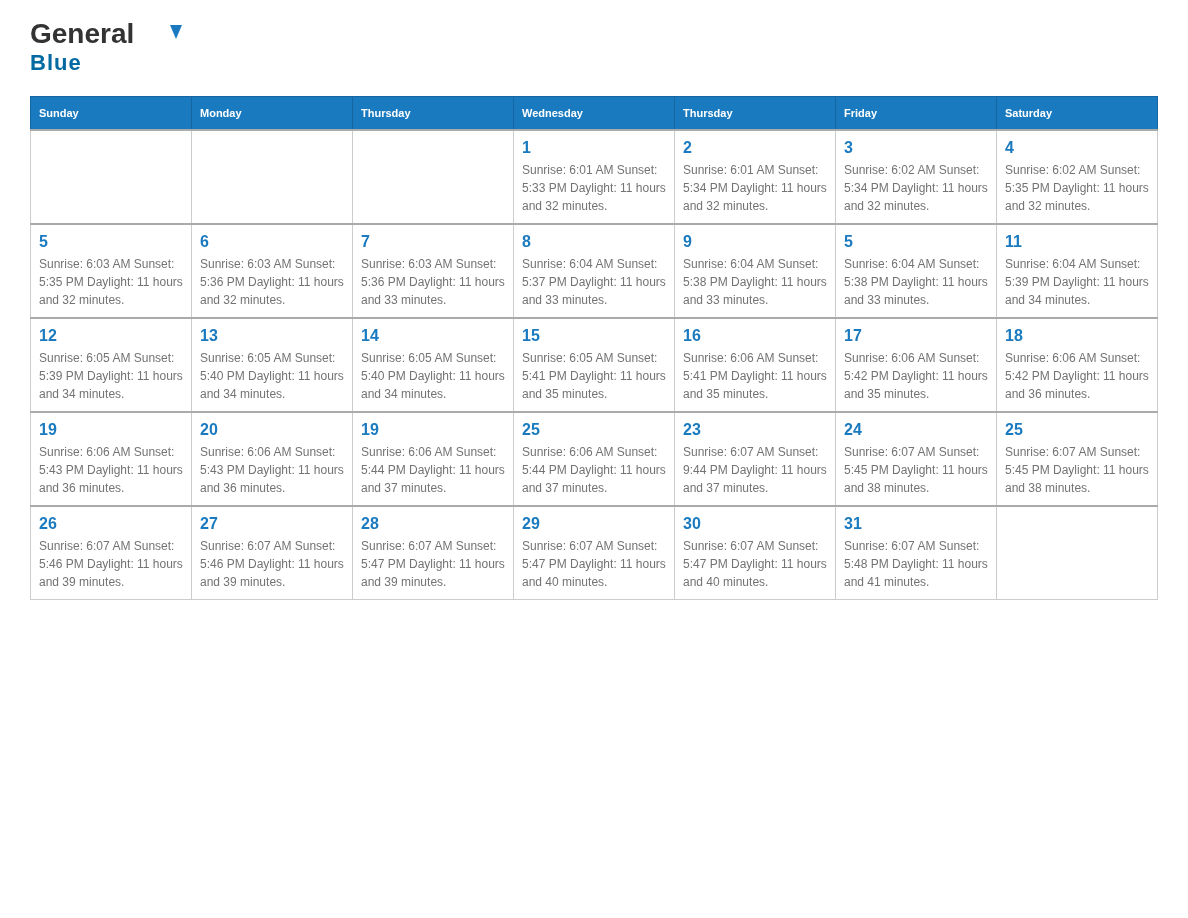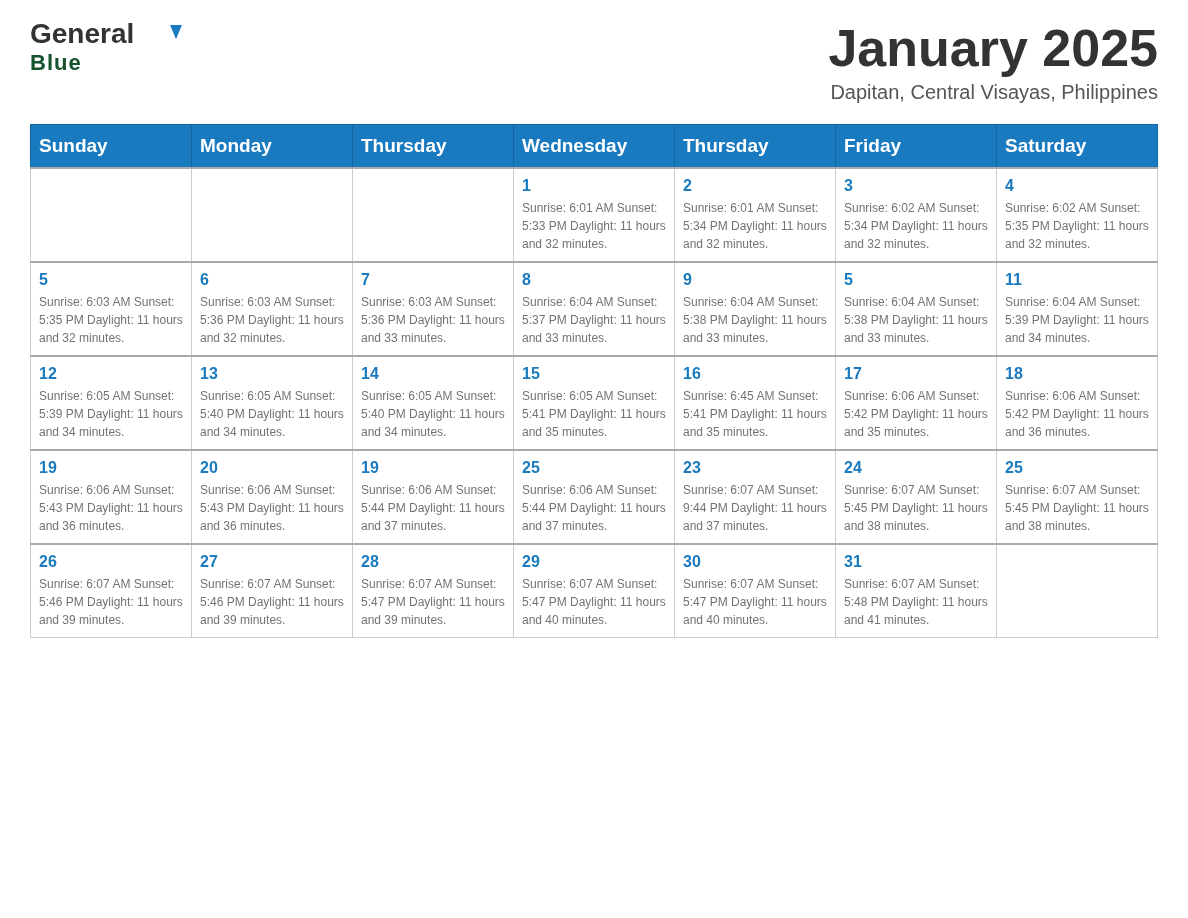--- a/index.html
+++ b/index.html
@@ -23,21 +23,21 @@
     }
     .logo-text {
       font-size: 28px;
       font-weight: bold;
       color: #333;
       line-height: 1;
     }
     .logo-line {
       font-size: 22px;
       font-weight: bold;
-      color: #14532d;
+      color: #0369a1;
       margin-top: 2px;
       letter-spacing: 1px;
     }
     .title-section {
       text-align: right;
     }
     .month-title {
       font-size: 52px;
       font-weight: bold;
       color: #333;
@@ -49,21 +49,21 @@
       margin-top: 4px;
     }
     .calendar {
       width: 100%;
       border-collapse: collapse;
       border: 1px solid #ccc;
     }
     .calendar th {
       background-color: #1a7abf;
       color: #fff;
-      font-size: 19px;
+      font-size: 11px;
       font-weight: bold;
       padding: 10px 8px;
       text-align: left;
       border: 1px solid #1565a0;
     }
     .calendar td {
       vertical-align: top;
       padding: 8px;
       border: 1px solid #ccc;
       width: 14.28%;
@@ -93,24 +93,20 @@
 <div class="header">
   <div class="logo">
     <div style="display:flex; align-items:center;gap:28px;">
       <span class="logo-text">General</span>
       <svg width="22" height="22" viewBox="0 0 22 22" style="margin-left:2px; margin-top:-4px;">
         <polygon points="6,4 18,4 12,18" fill="#1a7abf"></polygon>
       </svg>
     </div>
     <div class="logo-line">Blue</div>
   </div>
-  <div class="title-section">
-    <div class="month-title">January 2025</div>
-    <div class="location">Dapitan, Central Visayas, Philippines</div>
-  </div>
 </div>
 
 <table class="calendar">
   <thead>
     <tr>
     <th>Sunday</th>
         <th>Monday</th>
         <th>Thursday</th>
         <th>Wednesday</th>
         <th>Thursday</th>
@@ -227,21 +223,21 @@
         </td>
         <td>
           <div class="day-number">15</div>
           <div class="day-info">Sunrise: 6:05 AM
 Sunset: 5:41 PM
 Daylight: 11 hours
 and 35 minutes.</div>
         </td>
         <td>
           <div class="day-number">16</div>
-          <div class="day-info">Sunrise: 6:45 AM
+          <div class="day-info">Sunrise: 6:06 AM
 Sunset: 5:41 PM
 Daylight: 11 hours
 and 35 minutes.</div>
         </td>
         <td>
           <div class="day-number">17</div>
           <div class="day-info">Sunrise: 6:06 AM
 Sunset: 5:42 PM
 Daylight: 11 hours
 and 35 minutes.</div>

